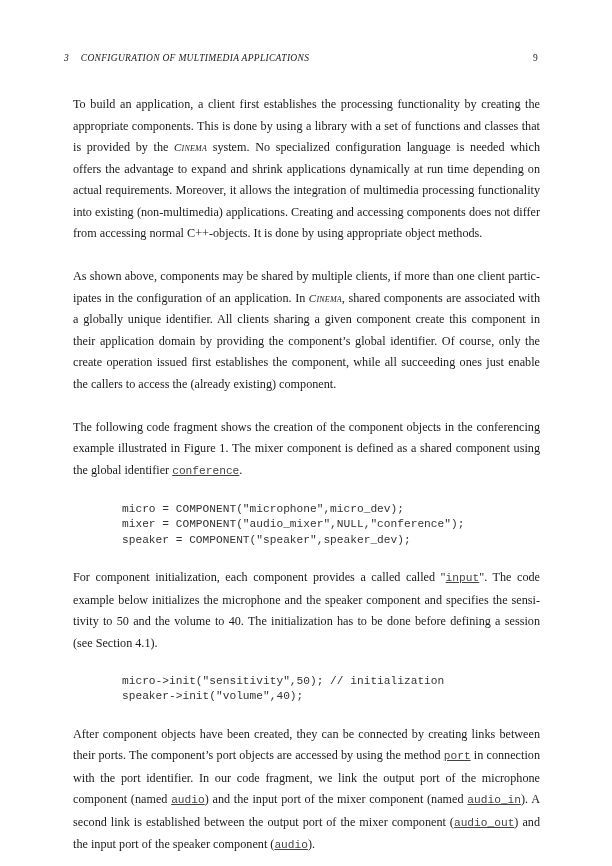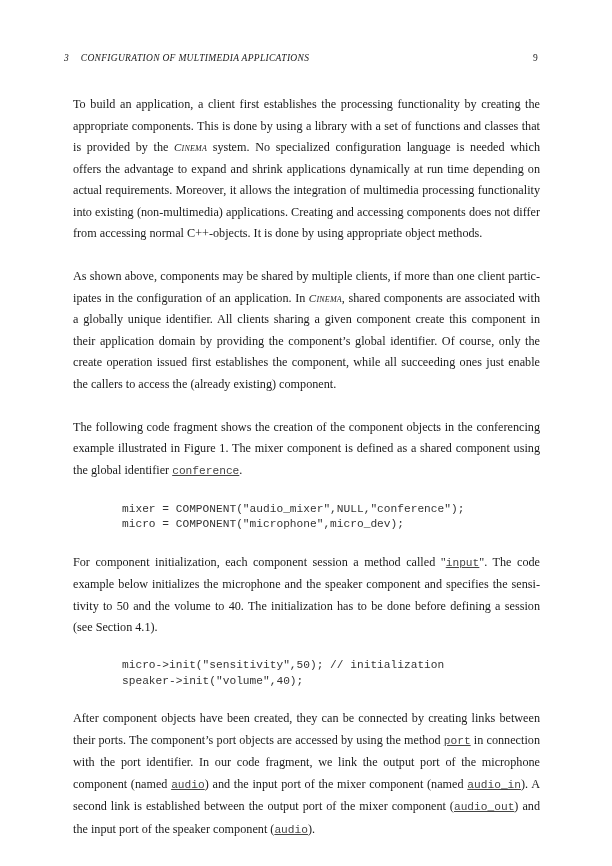--- a/index.html
+++ b/index.html
@@ -34,18 +34,18 @@
   <div class="running-head">
     <span class="sec">3</span>
     <span>CONFIGURATION OF MULTIMEDIA APPLICATIONS</span>
     <span class="pg">9</span>
   </div>
 
   <div class="body">
     <p><span>To build an application, a client first establishes the processing functionality by creating the appropriate components. This is done by using a library with a set of functions and classes that is provided by the </span><span class="sc">Cinema</span><span> system. No specialized configuration language is needed which offers the advantage to expand and shrink applications dynamically at run time depending on actual requirements. Moreover, it allows the integration of multimedia processing functionality into existing (non-multimedia) applications. Creating and accessing components does not dif­fer from accessing normal C++-objects. It is done by using appropriate object methods.</span></p>
     <p><span>As shown above, components may be shared by multiple clients, if more than one client partic­ipates in the configuration of an application. In </span><span class="sc">Cinema</span><span>, shared components are associated with a globally unique identifier. All clients sharing a given component create this component in their application domain by providing the component’s global identifier. Of course, only the create operation issued first establishes the component, while all succeeding ones just enable the callers to access the (already existing) component.</span></p>
     <p><span>The following code fragment shows the creation of the component objects in the conferencing example illustrated in Figure 1. The mixer component is defined as a shared component using the global identifier </span><span class="tt">conference</span><span>.</span></p>
-    <div class="code"><div>mixer = COMPONENT("audio_mixer",NULL,"conference");</div><div>micro = COMPONENT("microphone",micro_dev);</div></div>
-    <p><span>For component initialization, each component session a method called "</span><span class="tt">input</span><span>". The code example below initializes the microphone and the speaker component and specifies the sensi­tivity to 50 and the volume to 40. The initialization has to be done before defining a session (see Section 4.1).</span></p>
+    <div class="code"><div>micro = COMPONENT("microphone",micro_dev);</div><div>mixer = COMPONENT("audio_mixer",NULL,"conference");</div><div>speaker = COMPONENT("speaker",speaker_dev);</div></div>
+    <p><span>For component initialization, each component provides a called called "</span><span class="tt">input</span><span>". The code example below initializes the microphone and the speaker component and specifies the sensi­tivity to 50 and the volume to 40. The initialization has to be done before defining a session (see Section 4.1).</span></p>
     <div class="code"><div>micro-&gt;init("sensitivity",50); // initialization</div><div>speaker-&gt;init("volume",40);</div></div>
     <p><span>After component objects have been created, they can be connected by creating links between their ports. The component’s port objects are accessed by using the method </span><span class="tt">port</span><span> in connec­tion with the port identifier. In our code fragment, we link the output port of the microphone component (named </span><span class="tt">audio</span><span>) and the input port of the mixer component (named </span><span class="tt">audio_in</span><span>). A second link is established between the output port of the mixer component (</span><span class="tt">audio_out</span><span>) and the input port of the speaker component (</span><span class="tt">audio</span><span>).</span></p>
   </div>
 </div>
 
 </body></html>

